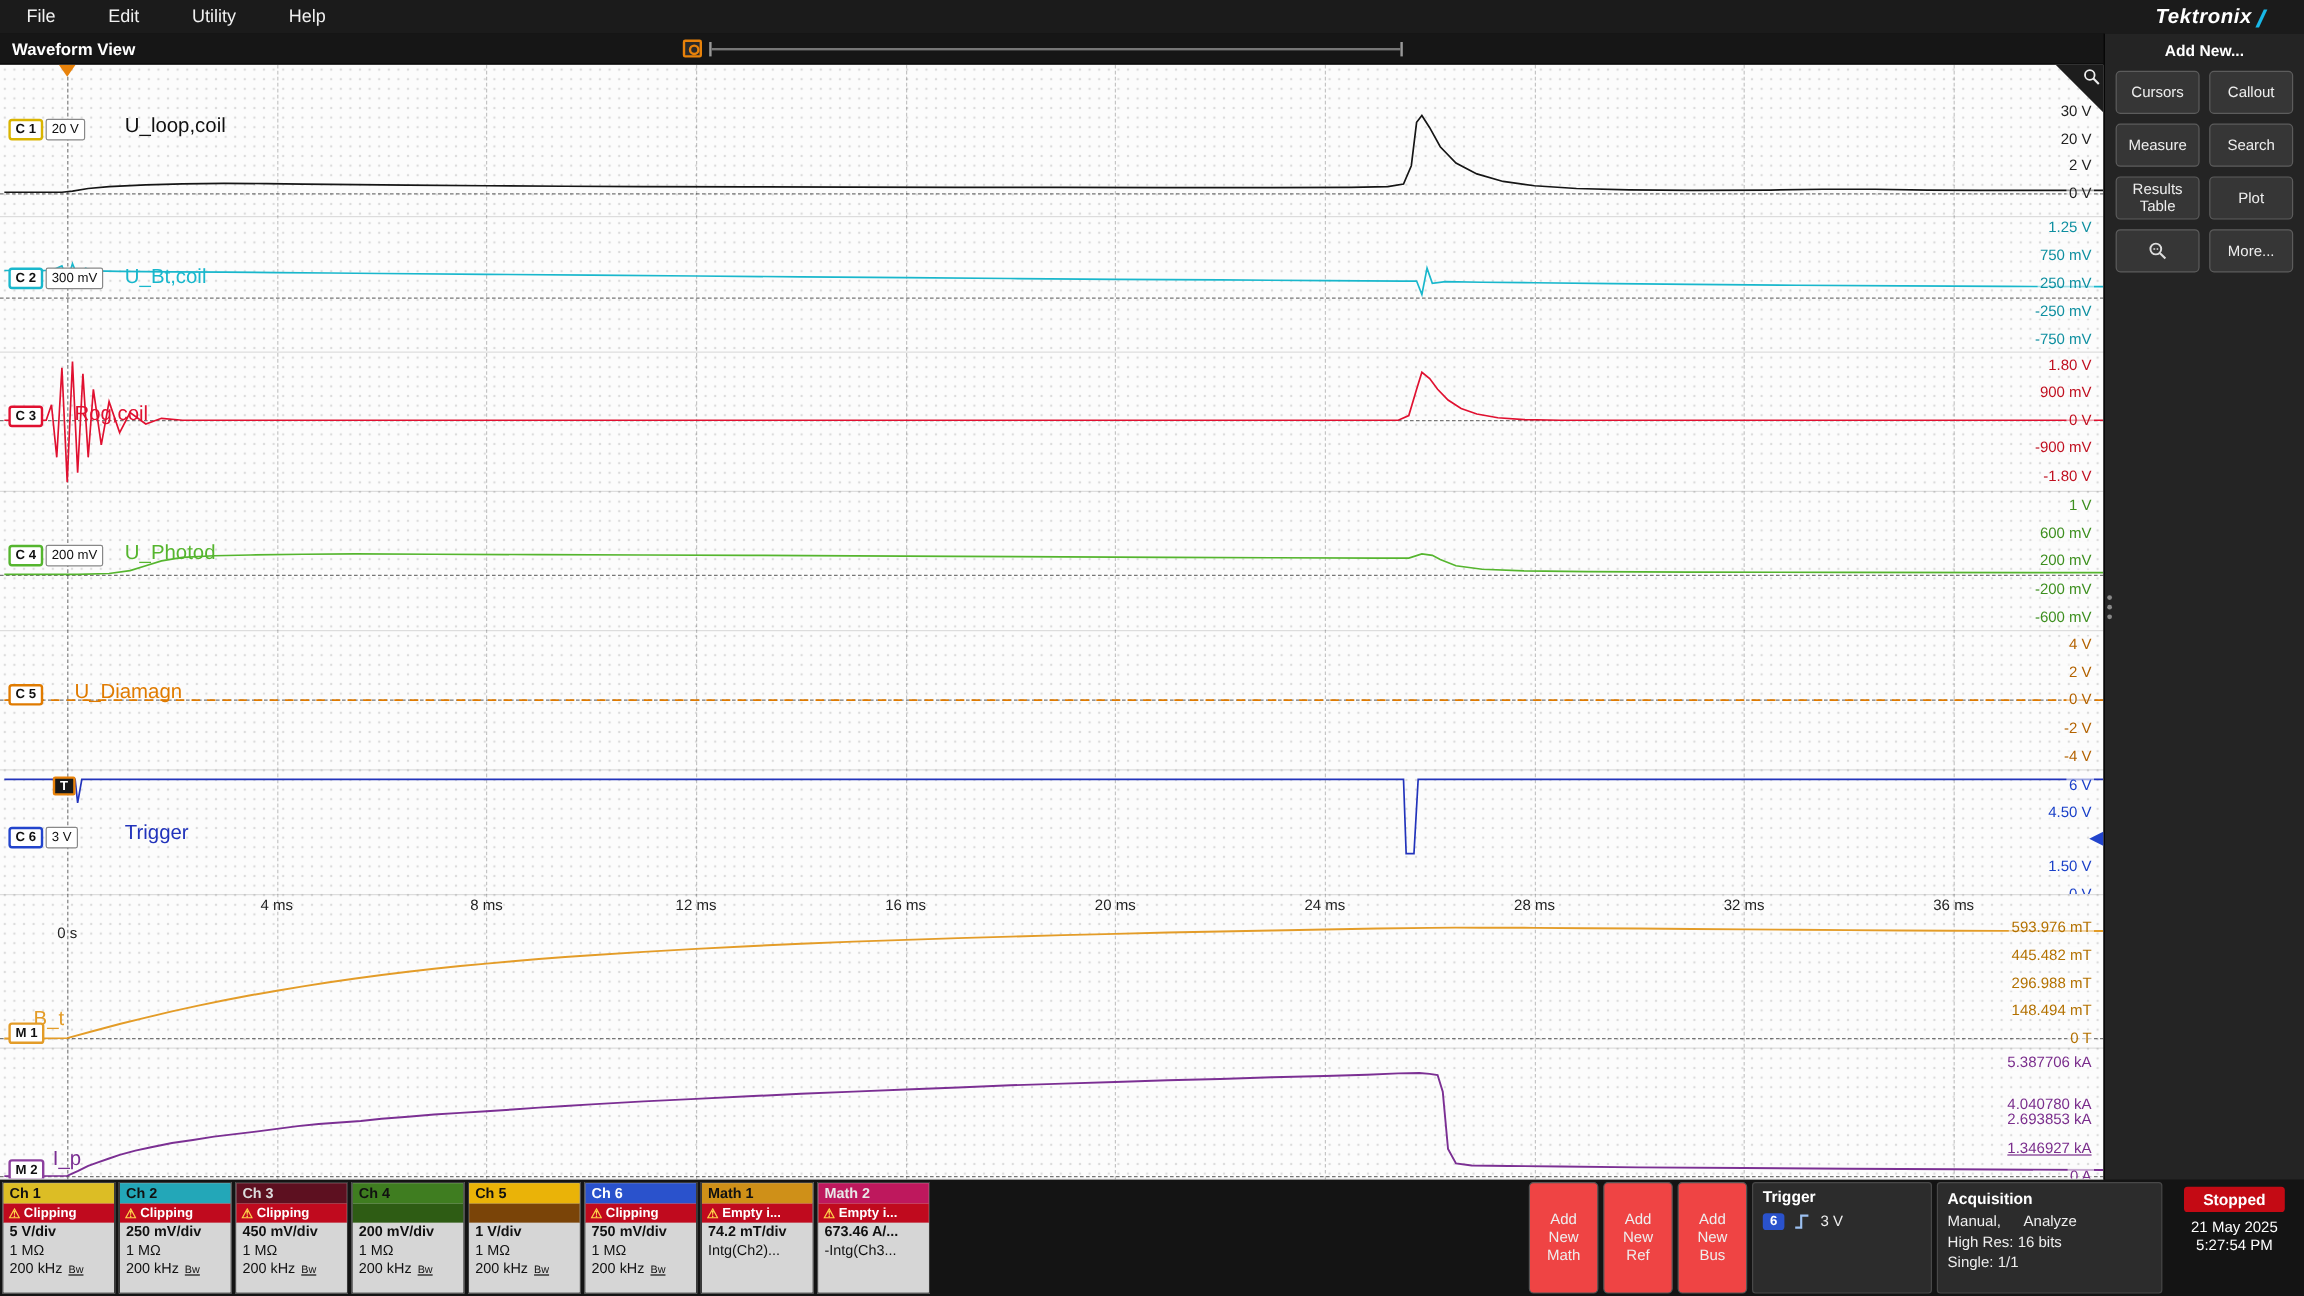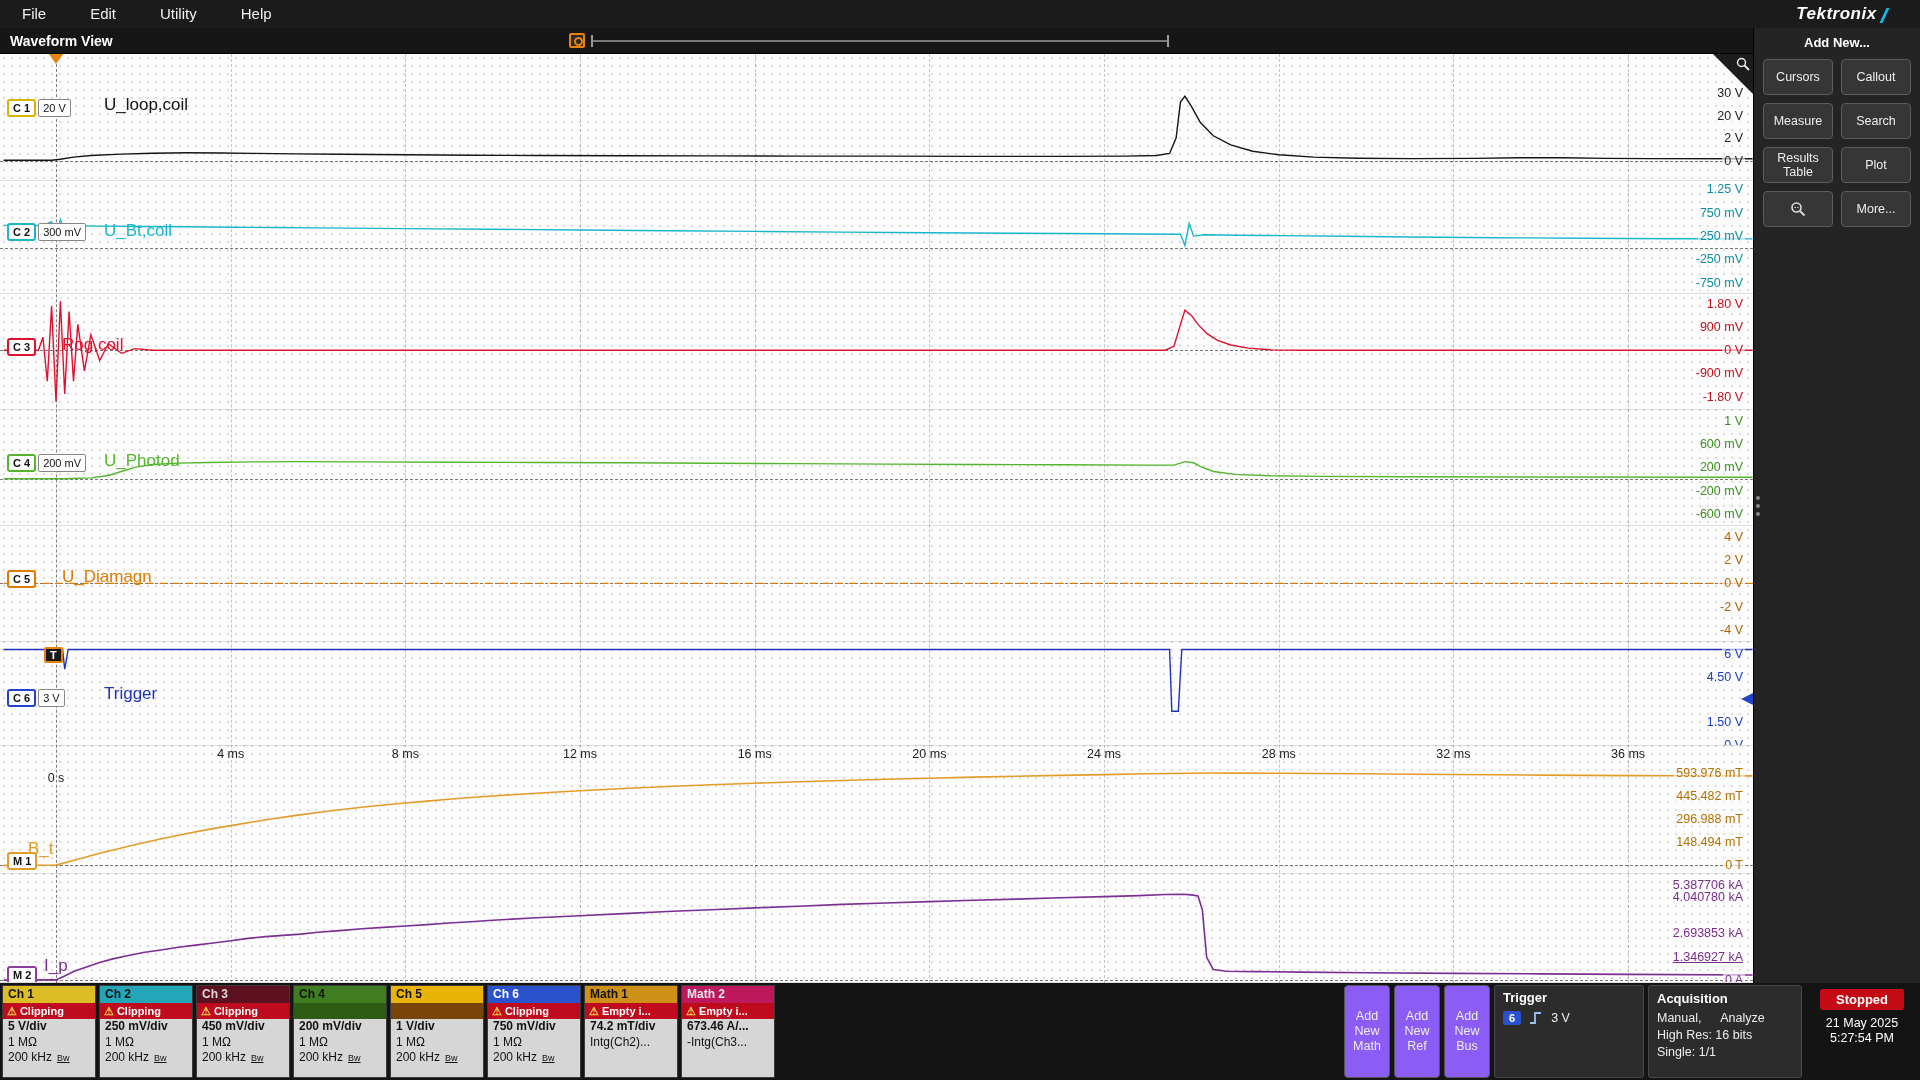--- a/index.html
+++ b/index.html
@@ -80,32 +80,32 @@
   .card-hdr{height:17px;font-size:12px;font-weight:bold;padding:1px 5px}
   .card-status{height:16px;display:flex;align-items:center;gap:3px;padding:0 4px;color:#fff;
     font-size:11px;font-weight:bold;white-space:nowrap;overflow:hidden}
   .warn-ico{color:#ffd24a;font-size:11px;font-style:normal}
   .card-body{flex:1;background:#d6d6d6;color:#111}
   .card-row{font-size:12px;line-height:15.5px;padding:0 5px;white-space:nowrap}
   .card-row.bold{font-weight:bold}
   .bw{font-size:9px;margin-left:5px;text-decoration:underline}
   .spacer{flex:1}
   #addnew-wrap{display:flex;gap:4px}
-  .addnew-btn{width:46px;background:#8b5cf6;border:1px solid #555;border-radius:4px;color:#eee;
+  .addnew-btn{width:58px;background:#ef4444;border:1px solid #555;border-radius:4px;color:#eee;
     font-size:12.5px;line-height:15px;display:flex;align-items:center;justify-content:center;
     text-align:center;white-space:pre-line}
   .panel{background:#2c2c2c;border:1px solid #484848;border-radius:3px;color:#eee;
     padding:4px 8px;font-size:12.5px}
   .p-title{font-weight:bold;font-size:13px;margin-bottom:3px;color:#fff}
   #panel-horizontal{width:212px}
   .h-grid{display:grid;grid-template-columns:1.25fr 1fr;row-gap:4px}
   #panel-trigger{width:150px}
   .trig-row{display:flex;align-items:center;gap:7px;margin-top:5px}
   .src-badge{background:#2a52cc;color:#fff;font-weight:bold;font-size:11px;border-radius:3px;padding:1px 6px}
-  #panel-acq{width:154px;line-height:17px}
+  #panel-acq{width:188px;line-height:17px}
   .acq-row span{margin-right:16px}
   #status-col{width:112px;display:flex;flex-direction:column;align-items:center;gap:6px;padding-top:4px}
   .stopped{background:#c40a14;color:#fff;font-weight:bold;font-size:13px;border-radius:3px;padding:3px 16px}
   .dt{color:#fff;font-size:12.5px;text-align:center;line-height:15px}
 </style>
 </head>
 <body>
 
 <div id="app">
 
@@ -268,21 +268,21 @@
               <span class="bpill" style="border-color: rgb(227, 156, 40);">M 1</span>
             </div>
             <div class="wave-label" style="left: 28px; top: 77.4px; color: rgb(227, 156, 40);">B_t</div>
           </div>
           <div class="slice" style="top: 820px; height: 109px;">
             <div class="zero-line" style="top: 106.4px;"></div>
             <svg width="1753" height="109" class="trace">
               <polyline points="3.6,106.1 56.0,105.9 64.7,102.0 73.5,97.6 82.2,94.4 90.9,91.4 99.7,88.4 112.8,84.9 125.9,82.0 143.3,78.5 160.8,76.0 178.3,73.2 195.7,71.1 213.2,69.0 230.7,66.7 248.1,64.4 265.6,62.6 283.1,61.4 300.6,60.1 318.0,58.3 339.9,56.6 361.7,54.8 383.5,53.4 405.4,52.0 427.2,50.6 449.0,49.0 470.9,47.7 492.7,46.3 536.4,43.8 580.0,41.7 623.7,39.6 667.4,37.5 711.1,35.7 754.7,33.9 798.4,32.2 842.1,30.4 885.7,29.0 929.4,27.6 973.1,26.2 1016.7,25.1 1060.4,23.7 1104.1,22.6 1139.0,21.6 1165.2,20.5 1182.7,20.2 1191.4,20.9 1198.0,21.9 1202.3,35.7 1206.7,83.5 1213.3,95.5 1226.4,97.2 1256.9,97.6 1300.6,98.1 1366.1,98.8 1453.4,99.4 1540.8,99.9 1628.1,100.4 1752.6,101.0" fill="none" stroke="#7b2f93" stroke-width="1.6"></polyline>
             </svg>
             <div class="ytick" style="top: 11.2px; color: rgb(122, 45, 140);">5.387706 kA</div>
-            <div class="ytick" style="top: 23px; color: rgb(122, 45, 140); margin-left: 32px;">4.040780 kA</div>
+            <div class="ytick" style="top: 46px; color: rgb(122, 45, 140); margin-left: 32px;">4.040780 kA</div>
             <div class="ytick" style="top: 58.8px; color: rgb(122, 45, 140);">2.693853 kA</div>
             <div class="ytick" style="top: 82.6px; color: rgb(122, 45, 140); text-decoration: underline;">1.346927 kA</div>
             <div class="ytick" style="top: 106.4px; color: rgb(122, 45, 140);">0 A</div>
             <div class="badge-wrap" style="top: 92.4px;">
               <span class="bpill" style="border-color: rgb(140, 63, 158);">M 2</span>
             </div>
             <div class="wave-label" style="left: 44px; top: 81.6px; color: rgb(123, 47, 147);">I_p</div>
           </div>
         </div>
     </div>

